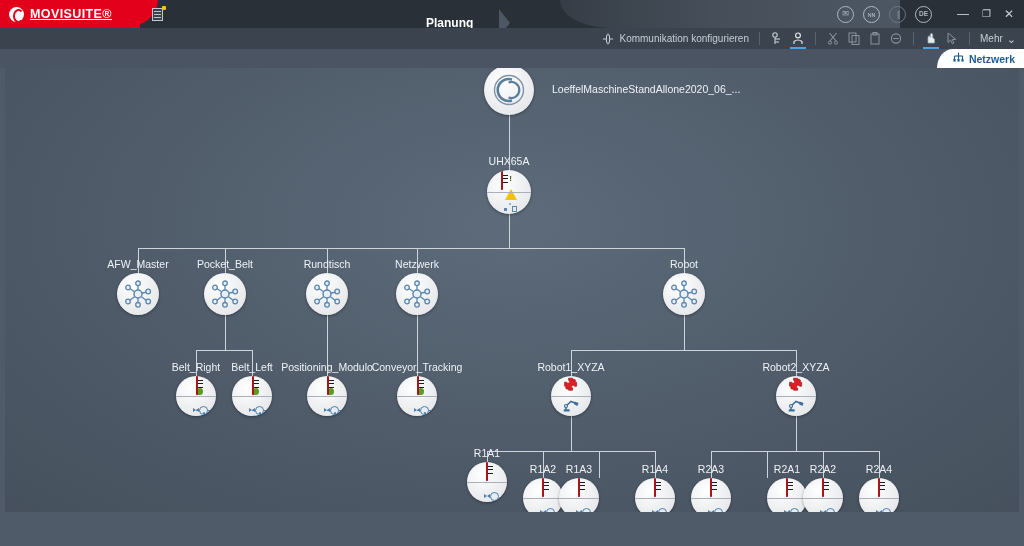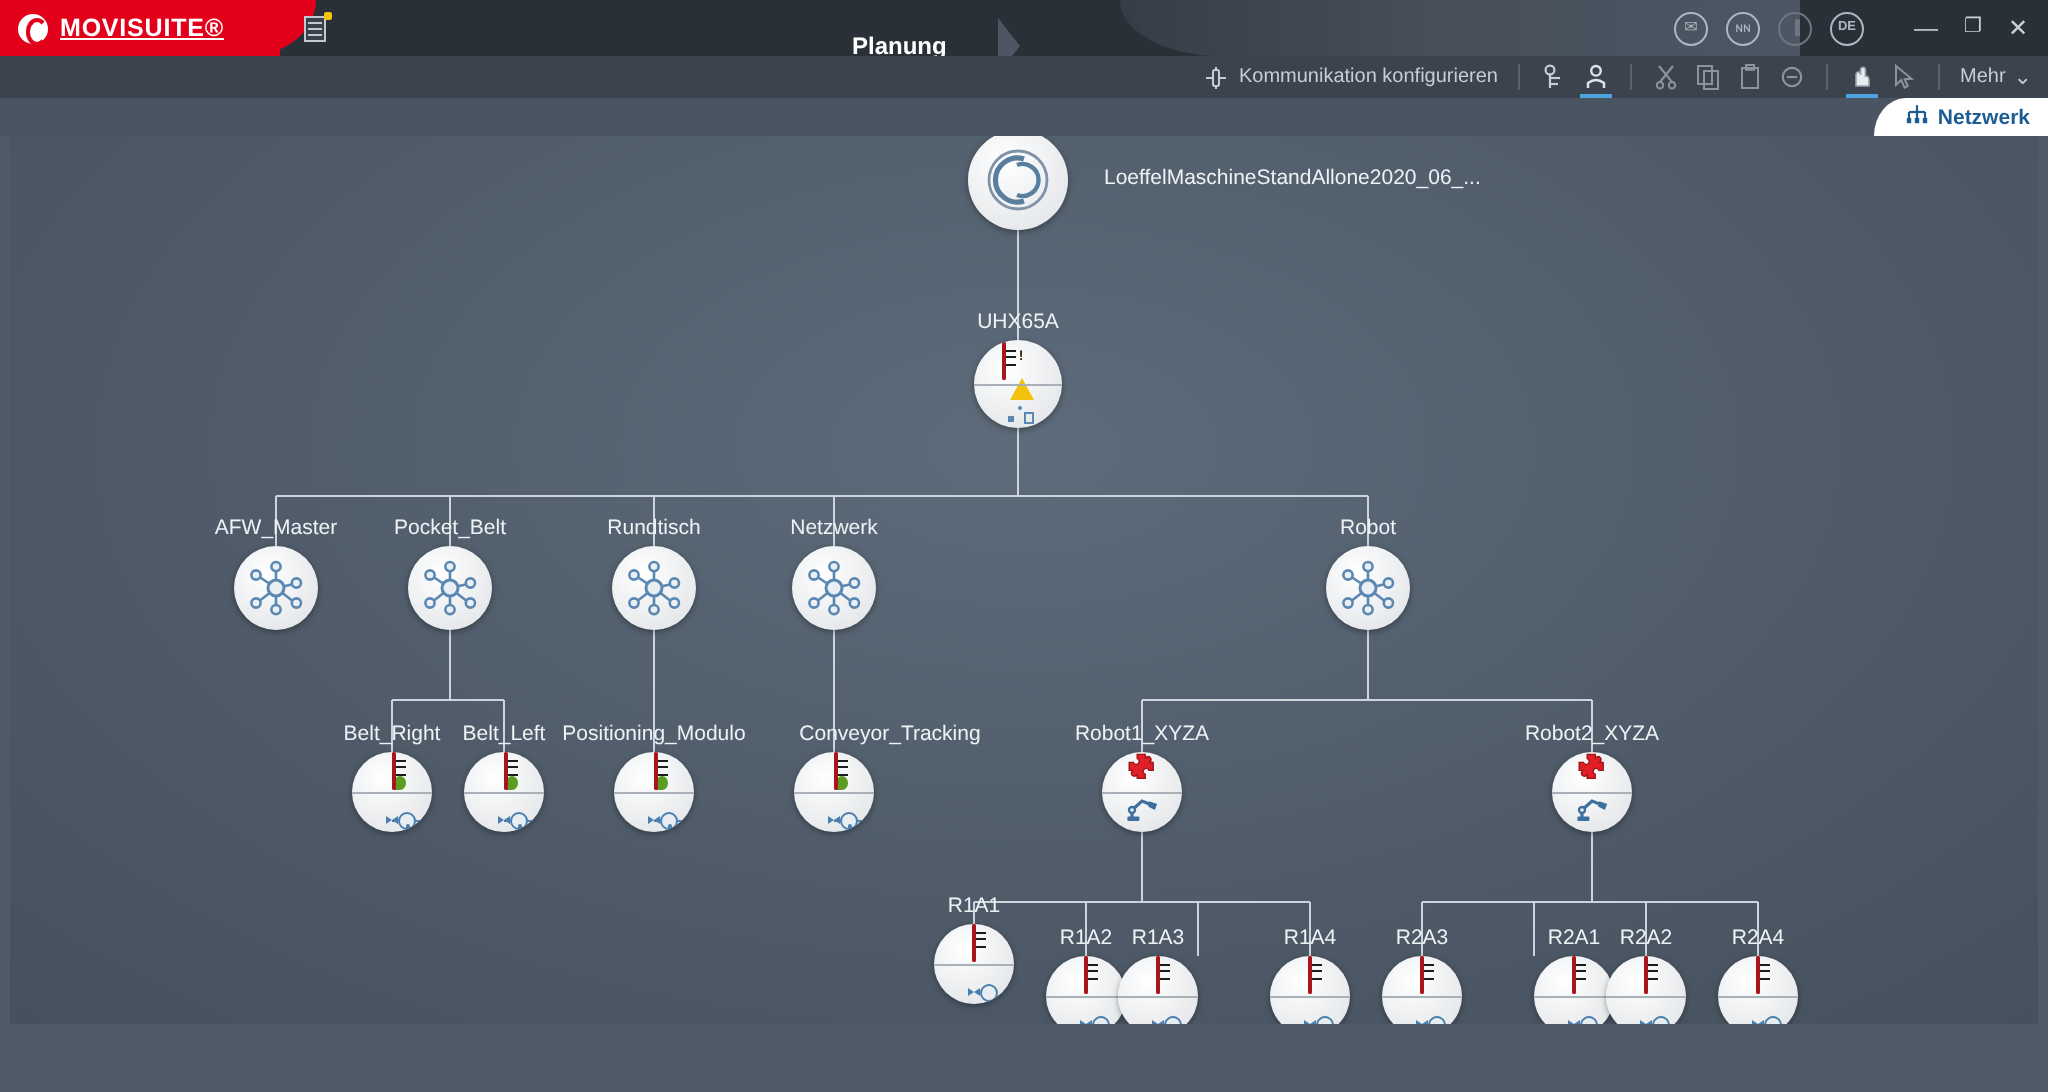--- a/index.html
+++ b/index.html
@@ -640,21 +640,21 @@
           <div class="circle" style="width:40px;height:40px">
             <div class="half top">
               <span><span class="safe"></span></span>
               <span><span class="dev"><i class="a"></i><i class="b"></i><i class="c"></i></span></span>
             </div>
             <div class="split-line"></div>
             <div class="half bot">
               <span><span class="motor"><span class="ax"></span><span class="arL"></span><span class="arR"></span><span class="body"></span><span class="dot"></span></span></span>
             </div>
           </div>
-          <div class="node-lbl" style="top: -15px; margin-left: 28px;">Conveyor_Tracking</div>
+          <div class="node-lbl" style="top: -15px;">Conveyor_Tracking</div>
         </div>
         <div class="node" style="left: 546px; top: 308px; width: 40px; height: 40px;">
           <div class="circle" style="width:40px;height:40px">
             <div class="half top">
               <span><span class="puz"><svg width="16" height="15" viewBox="0 0 16 15">
       <path d="M5.6 1.2 h4 v2.1 a1.5 1.5 0 1 1 1.9 1.9 h2.1 v4 h-2.1 a1.5 1.5 0 1 0 -1.9 1.9 v2.1 h-4 v-2.1 a1.5 1.5 0 1 1 -1.9 -1.9 h-2.1 v-4 h2.1 a1.5 1.5 0 1 0 1.9 -1.9 z" fill="#e01f26" stroke="#9d1318" stroke-width="0.7"></path>
     </svg></span></span>
             </div>
             <div class="split-line"></div>
             <div class="half bot">

